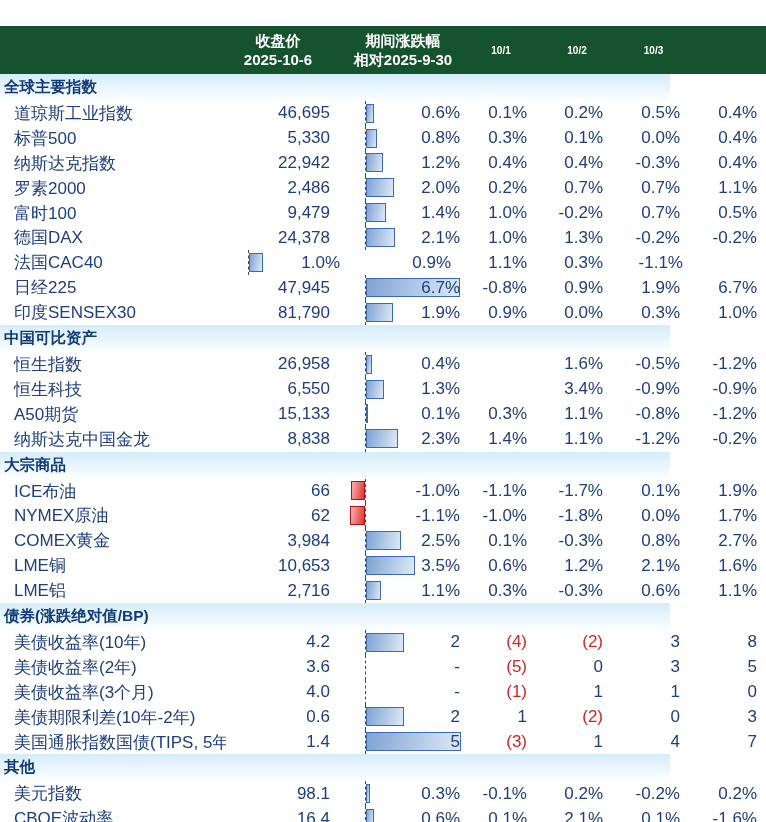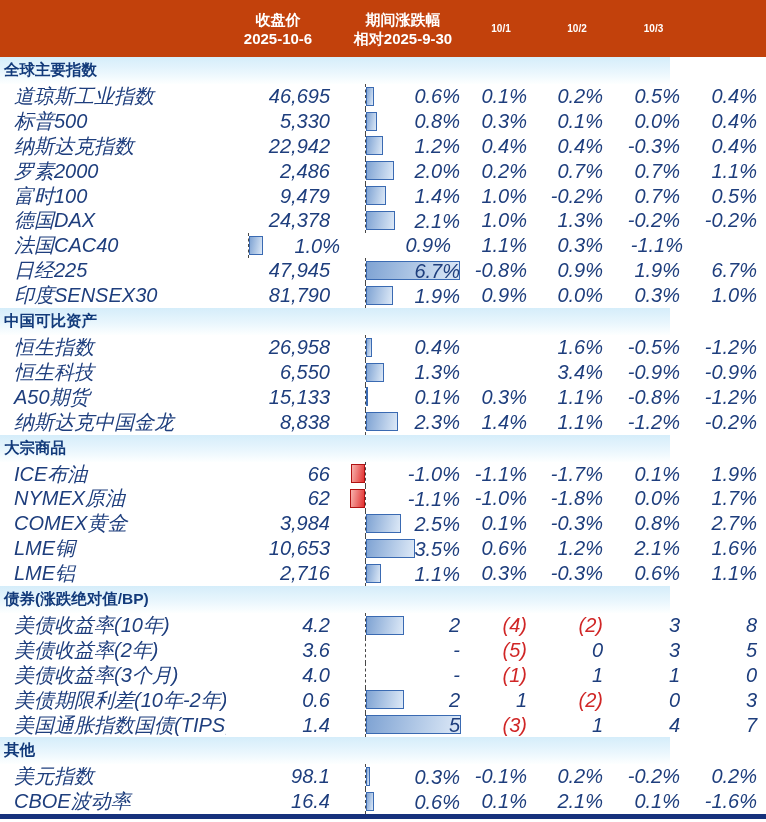--- a/index.html
+++ b/index.html
@@ -12,35 +12,35 @@
     width:766px; height:822px; background:#ffffff; overflow:hidden;
     position:relative;
   }
   .grid-row {
     display:grid;
     grid-template-columns:226px 117px 120px 76px 76px 77px 74px;
     width:766px;
   }
   
   .table-header {
-    background:#c2410c; color:#ffffff; height:57px;
-    font-weight:bold; font-size:15px;
+    background:#14532d; color:#ffffff; height:48px;
+    font-weight:bold; font-size:15px;margin-top:26px;
   }
   .h-cell { display:flex; flex-direction:column; justify-content:center; text-align:center; line-height:19px; }
   .h-close { padding-right:13px; }
   .h-date { display:flex; align-items:center; justify-content:center; font-size:10px; }
   
   .section-row {
     height:27px; line-height:26px;
     background:linear-gradient(180deg,#d5edfa 0%,#e9f6fd 55%,#fdffff 100%);
     color:#123a7a; font-weight:bold; font-size:15.5px;
     padding-left:4px; width:670px;
   }
   
-  .row { height:24.9px; font-size:20px; color:#1e3e7d;font-style:italic; }
+  .row { height:24.9px; font-size:17px; color:#1e3e7d; }
   .cell { display:flex; align-items:center; overflow:hidden; white-space:nowrap; }
   .cell.name  { padding-left:14px; }
   .cell.close { justify-content:flex-end; padding-right:13px; }
   .cell.daily { justify-content:flex-end; padding-right:12px; }
   .cell.daily.last { padding-right:9px; }
   .red { color:#d02626; }
   
   .chart-cell { position:relative; }
   .baseline {
     position:absolute; left:22px; top:0; bottom:0; width:0;

